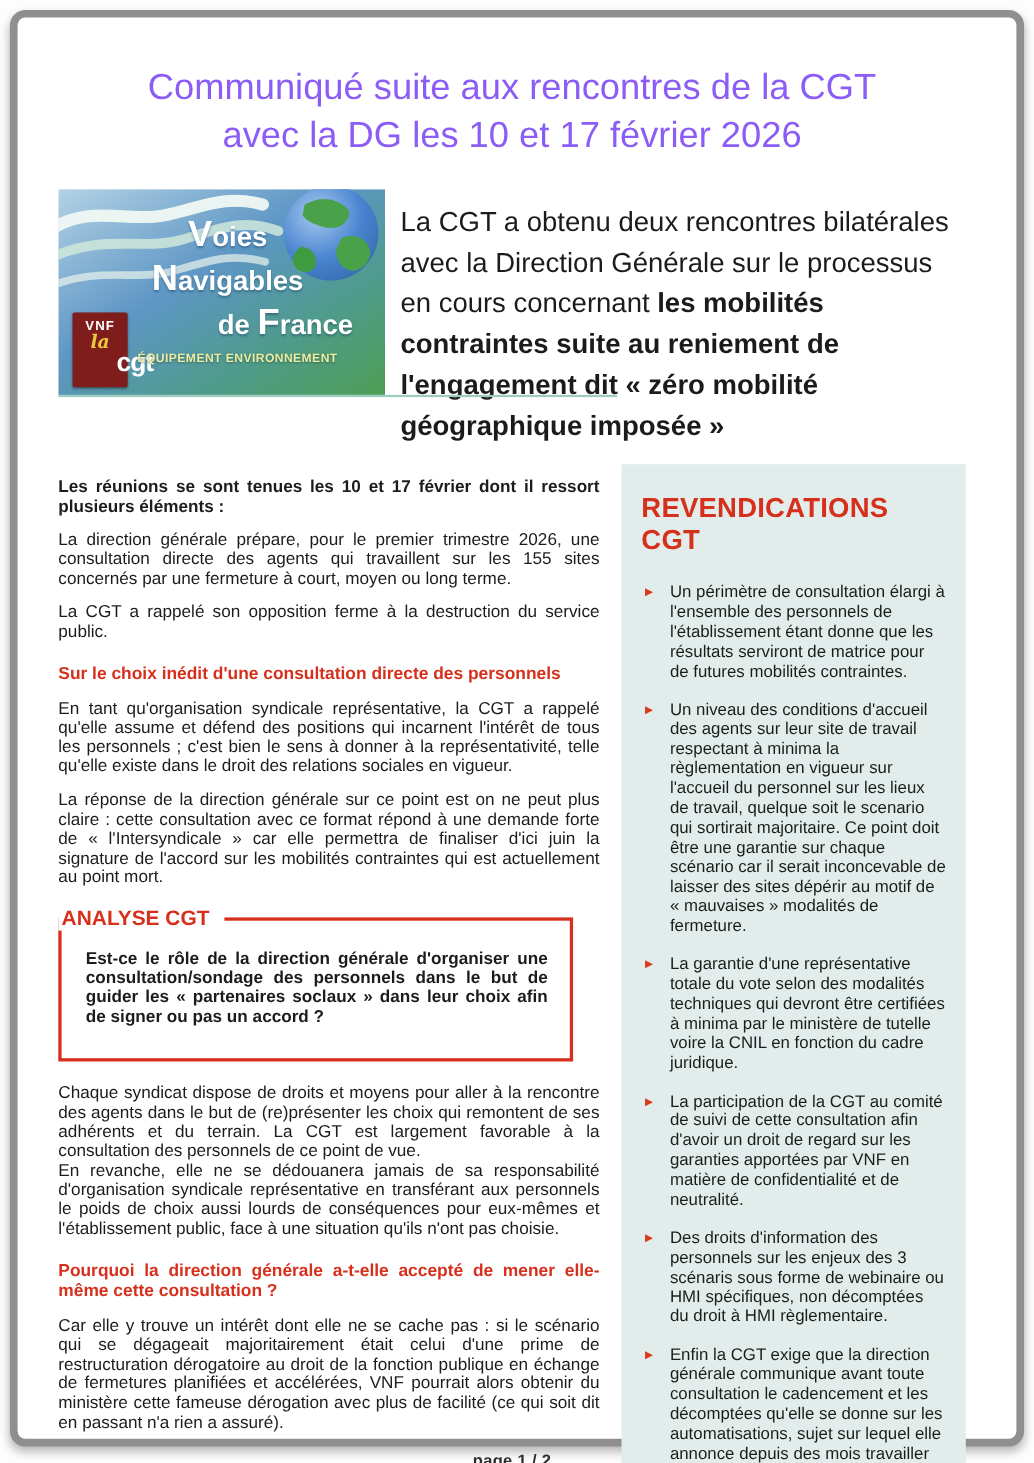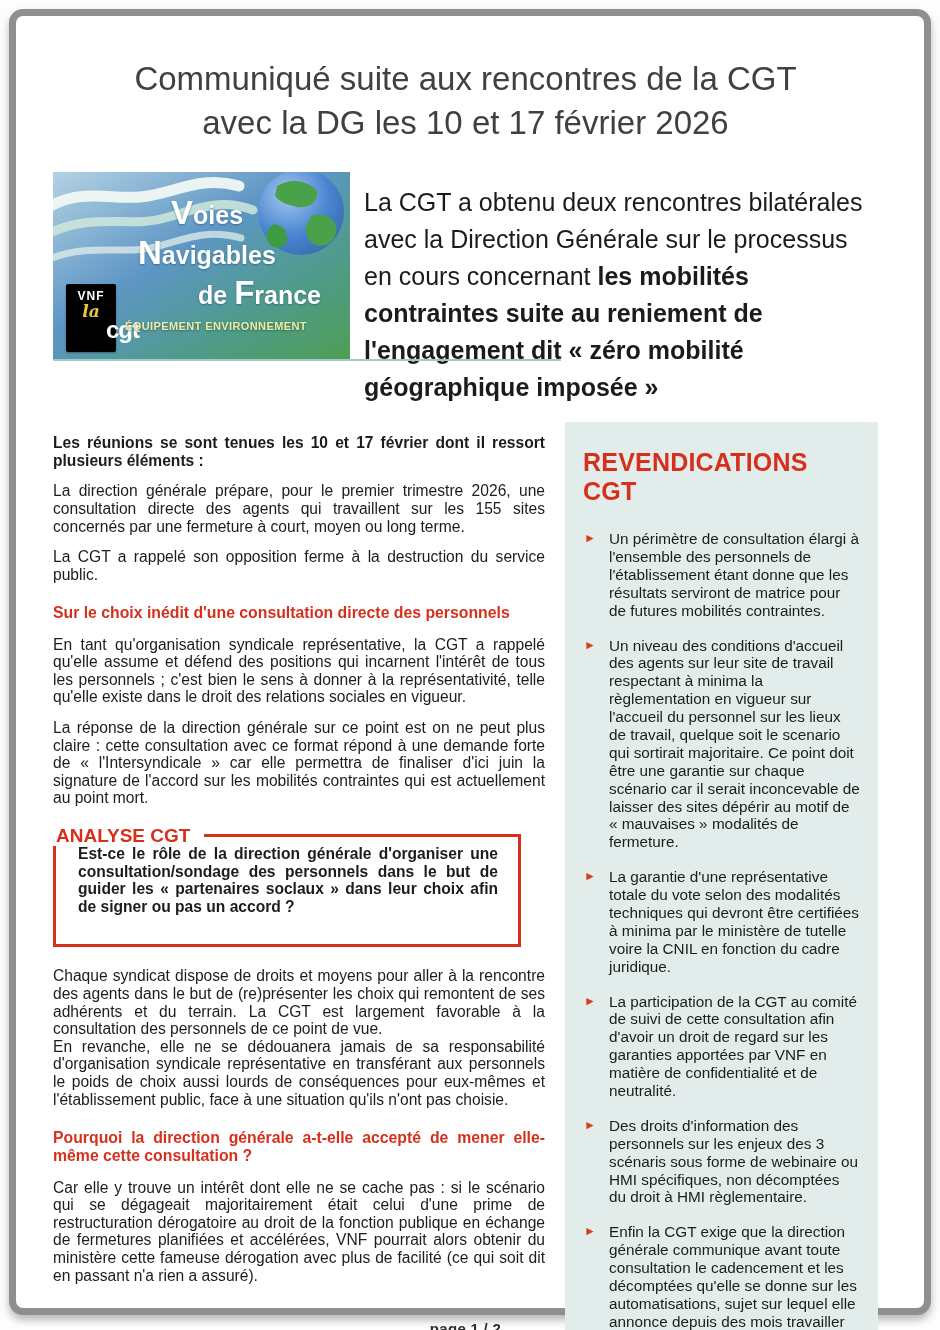--- a/index.html
+++ b/index.html
@@ -2,53 +2,53 @@
 <html><head>
 <meta charset="utf-8">
 <style>
   html,body{margin:0;padding:0;background:#fdfdfd;font-family:"Liberation Sans",sans-serif;}
   .stage{width:940px;height:1330px;position:relative;background:#fdfdfd;overflow:hidden;}
   .page{position:absolute;left:9px;top:9px;width:908px;height:1292px;background:#ffffff;
         border:7px solid #8f8f8f;border-radius:14px;box-shadow:0 5px 9px rgba(0,0,0,.28);}
   .content{position:relative;width:825px;margin:0 auto 0 37px;height:100%;}
 
   
-  .main-title{margin:41px 0 0 0;text-align:center;color:#404040;font-size:33px;line-height:1.32;font-weight:400;}
+  .main-title{margin:41px 0 0 0;text-align:center;color:#8b5cf6;font-size:33px;line-height:1.32;font-weight:400;}
 
   
   .logo-row{display:flex;margin-top:28px;align-items:flex-start;}
   .logo-wrap{position:relative;width:297px;height:187px;flex:0 0 auto;}
   .logo-wrap svg{position:absolute;left:0;top:0;}
   .logo-underline{position:absolute;left:0;top:187px;width:508px;height:2px;background:#9fccc0;}
   .logo-text{position:absolute;color:#fff;font-weight:700;text-shadow:0 1px 2px rgba(20,60,90,.45);white-space:nowrap;}
   .logo-text .cap{font-size:33px;}
   .logo-text .rest{font-size:25px;}
   .lt1{left:118px;top:22px;}
   .lt2{left:85px;top:62px;}
   .lt3{left:145px;top:102px;}
-  .cgt-badge{position:absolute;left:13px;top:112px;width:50px;height:68px;background:#000000;border-radius:2px;
+  .cgt-badge{position:absolute;left:13px;top:112px;width:50px;height:68px;background:#7f1d1d;border-radius:2px;
              box-shadow:0 1px 2px rgba(0,0,0,.35);text-align:center;}
   .cgt-badge .vnf{color:#fff;font-weight:700;font-size:12px;letter-spacing:1px;margin-top:5px;}
   .cgt-badge .la{color:#e9c93d;font-style:italic;font-size:17px;font-weight:700;margin-top:1px;font-family:"DejaVu Serif",serif;line-height:.9;}
   .cgt-badge .cgt{color:#fff;font-weight:800;font-size:24px;letter-spacing:-1px;line-height:.9;padding-left:40px;}
   .logo-tagline{position:absolute;left:72px;top:148px;color:#efeaa4;font-weight:700;font-size:11px;letter-spacing:.4px;
                 text-shadow:0 1px 2px rgba(20,60,40,.5);white-space:nowrap;}
 
   .intro{margin-left:14px;padding-top:12px;font-size:25px;line-height:1.48;color:#1b1b1b;width:502px;}
   .intro b{font-weight:700;}
 
   
   .columns{display:flex;margin-top:16px;align-items:flex-start;}
   .col-left{width:492px;flex:0 0 auto;padding-top:12px;color:#1c1c1c;}
   .col-left p{margin:0 0 13px 0;font-size:15.6px;line-height:1.13;text-align:justify;}
   .lead{font-weight:700;}
   .red-heading{color:#d6301c;font-weight:700;font-size:15.8px;line-height:1.15;margin:21px 0 13px 0;text-align:justify;}
 
   
-  .analyse{position:relative;border:3px solid #d6301c;margin:27px 24px 20px 0;padding:8px 20px 16px 22px;}
+  .analyse{position:relative;border:3px solid #d6301c;margin:27px 24px 20px 0;padding:26px 20px 16px 22px;}
   .analyse-label{position:absolute;top:-12px;left:-3px;background:#fff;padding:0 14px 0 3px;color:#d6301c;
                  font-weight:700;font-size:19px;line-height:21px;}
   .analyse-text{font-weight:700;font-size:15.8px;line-height:1.28;text-align:justify;margin:10px 0 0 0;}
 
   .tight{margin-bottom:0 !important;}
 
   
   .panel{width:313px;margin-left:20px;background:#e2edeb;padding:26px 18px 28px 18px;box-sizing:border-box;flex:0 0 auto;}
   .panel-title{color:#d6301c;font-weight:700;font-size:25px;letter-spacing:.2px;margin:0 0 24px 0;}
   .panel ul{list-style:none;margin:0;padding:0;}

